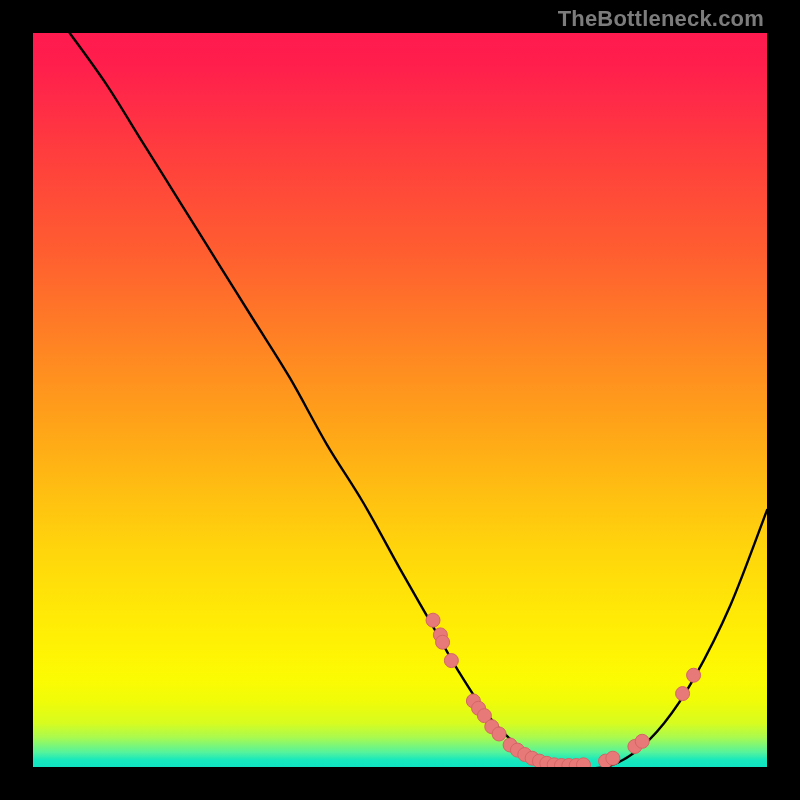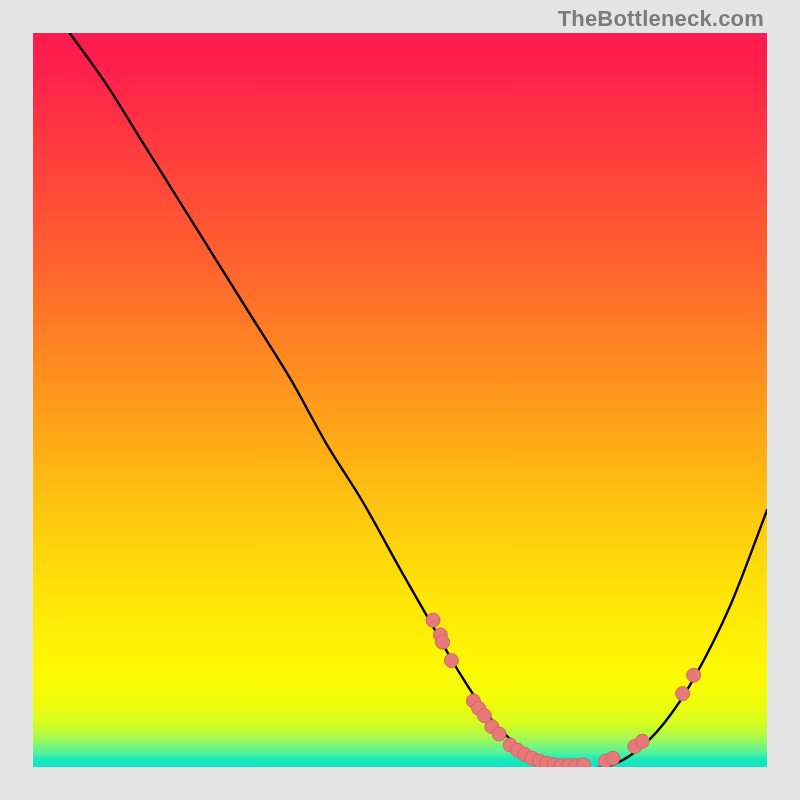--- a/index.html
+++ b/index.html
@@ -1,21 +1,21 @@
 <!DOCTYPE html>
 <html><head>
   <meta charset="utf-8">
   <style>
     * { margin:0; padding:0; box-sizing:border-box; }
     html, body { width:800px; height:800px; overflow:hidden; font-family:Arial,Helvetica,sans-serif; }
 
     .stage {
       position:relative;
       width:800px; height:800px;
-      background:#e5e5e5;
+      background:#000000;
     }
     .plot {
       position:absolute;
       left:33px; top:33px;
       width:734px; height:734px;
       background: linear-gradient(to bottom,
         #ff1a4f 0%,
         #ff1e4c 4%,
         #ff2a48 9%,
         #ff3a3f 15%,

